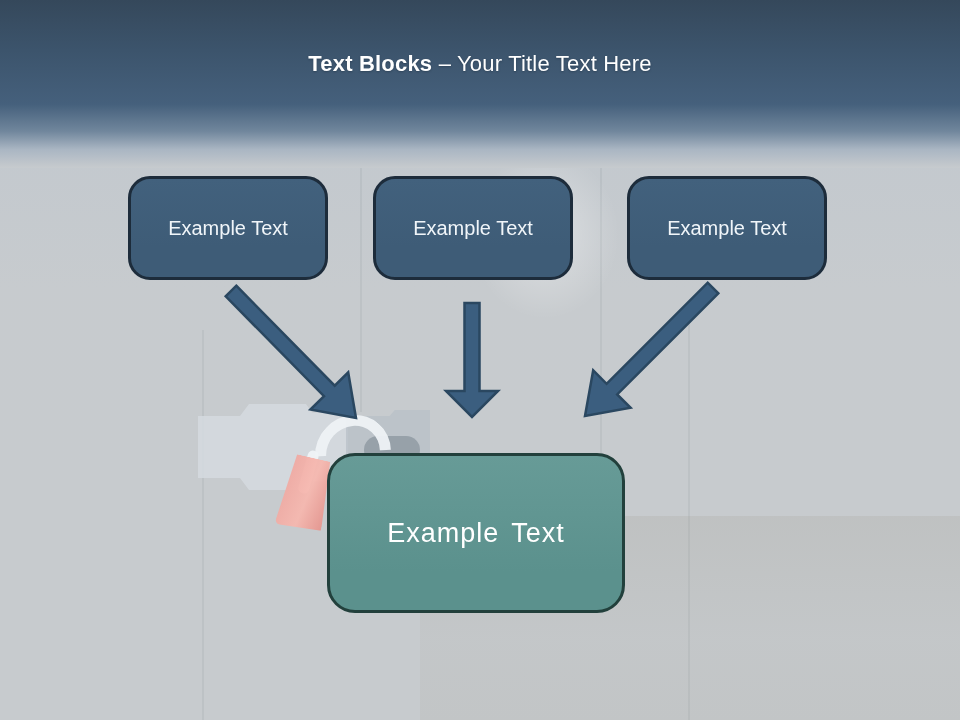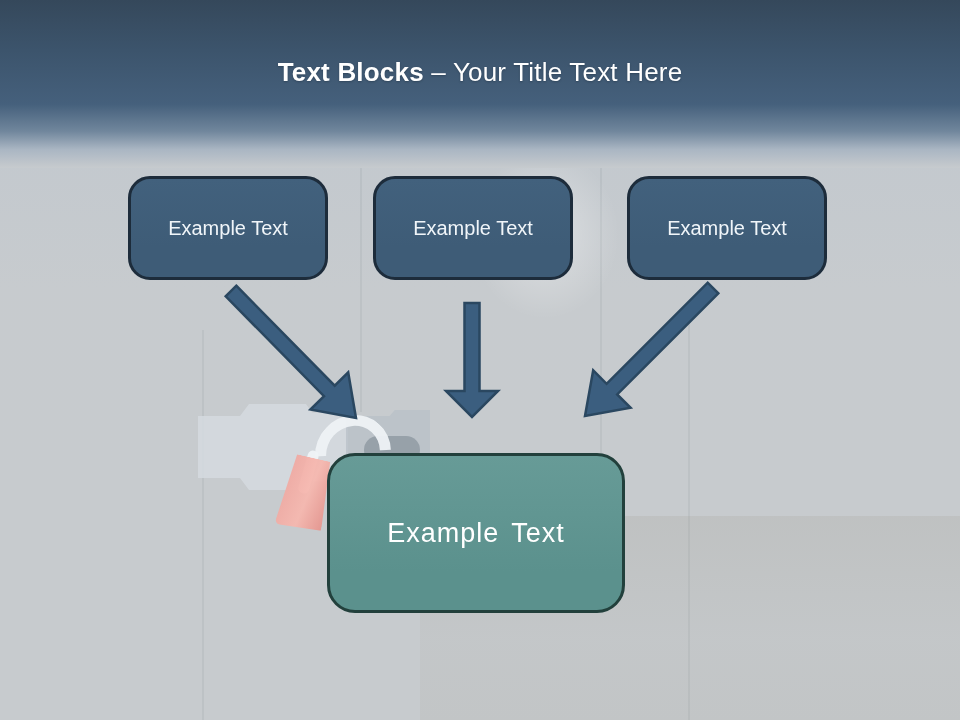--- a/index.html
+++ b/index.html
@@ -42,21 +42,21 @@
   
   .header{
     position:absolute;left:0;top:0;width:960px;height:168px;z-index:2;
     background:linear-gradient(180deg,
       var(--header-top,#35485b) 0%, #3c546c 30%,
       var(--header-mid,#45607c) 62%, #70869c 78%,
       #aab6c3 89%, var(--background,#c7cbce) 100%);
     display:flex;justify-content:center;align-items:flex-start;
   }
   .title{
-    margin:6px;padding-top:52px;font-size:26px;line-height:1.1;
+    margin:0;padding-top:52px;font-size:22px;line-height:1.1;
     color:var(--title-text,#ffffff);font-weight:400;letter-spacing:0.2px;
     text-shadow:0 1px 2px rgba(20,35,50,0.35);
   }
   .title .emph{font-weight:700;}
   
   .tblock{
     position:absolute;top:176px;width:200px;height:104px;box-sizing:border-box;
     background:linear-gradient(180deg,#42617d, var(--block-fill,#3e5c77) 70%);
     border:3px solid var(--block-border,#1d2c3b);border-radius:22px;
     display:flex;align-items:center;justify-content:center;

